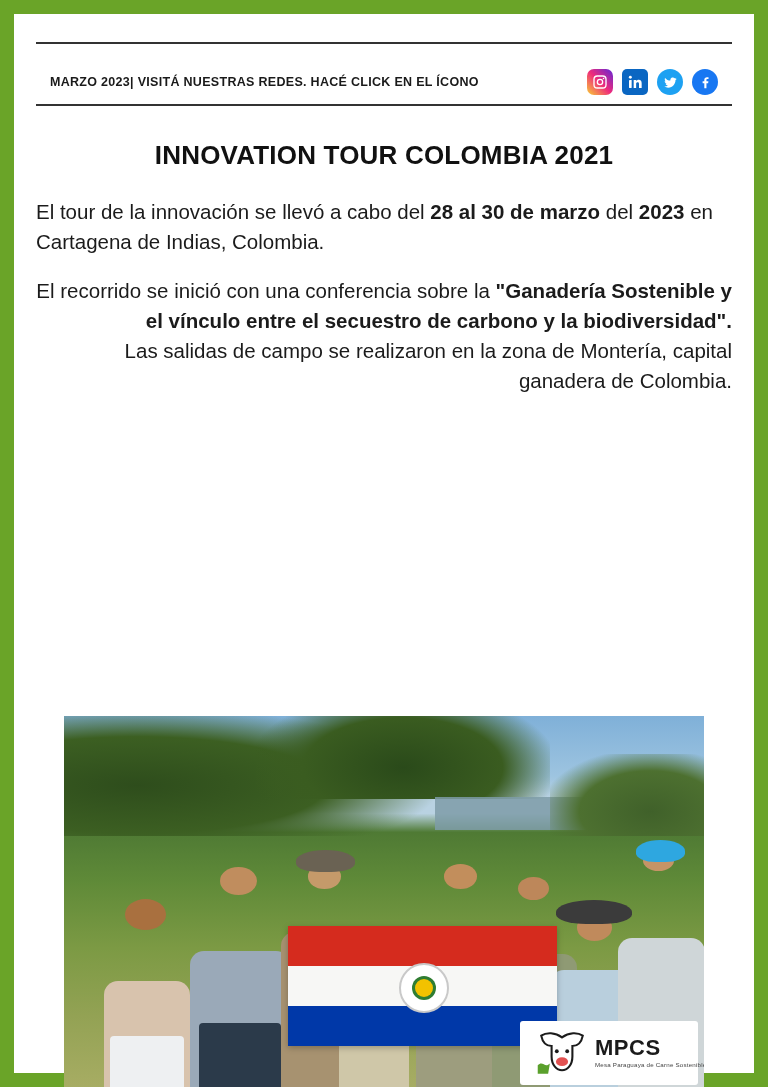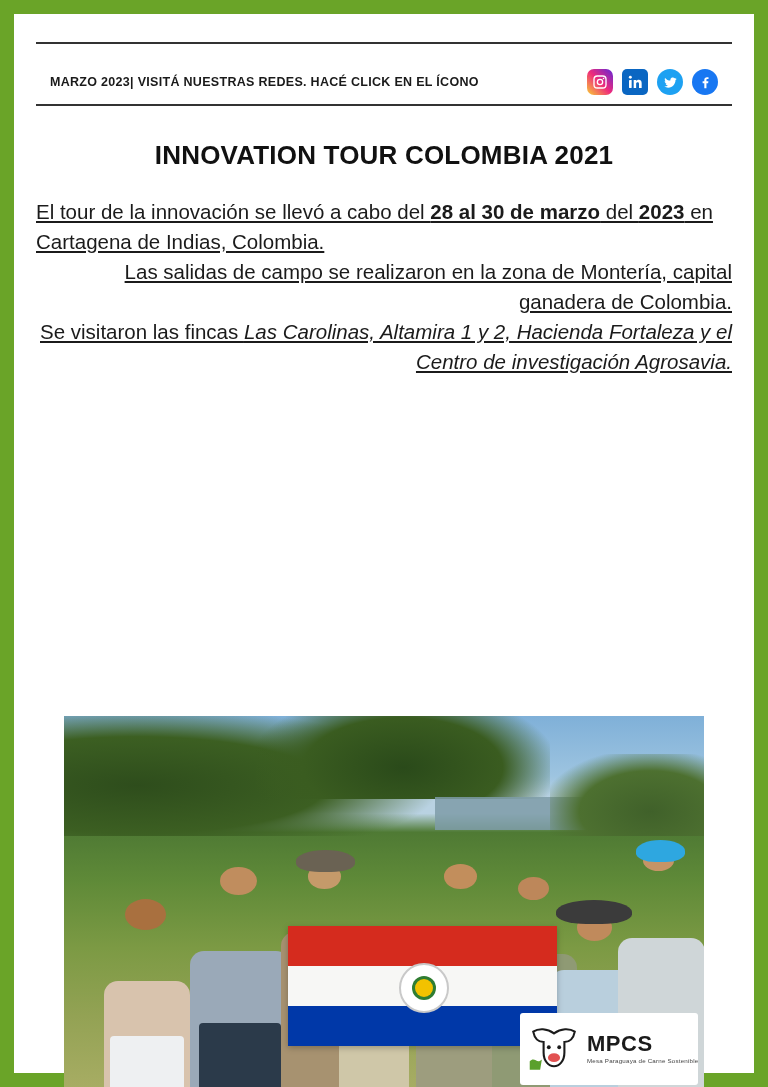--- a/index.html
+++ b/index.html
@@ -81,21 +81,20 @@
     color: #111111;
     letter-spacing: 0.2px;
   }
 
   
   .body-copy {
     margin-top: 26px;
     font-size: 20.5px;
     line-height: 1.46;
     color: #1b1b1b;
-    text-decoration: underline;
   }
   .para { margin: 0 0 0 0; }
   .para + .para { margin-top: 19px; text-align: right; }
   .just { text-align: justify; }
   b, .b { font-weight: bold; }
   i, .i { font-style: italic; }
   .tight { margin-top: 0; }
 
   
   .photo-wrap {
@@ -196,26 +195,26 @@
     width: 18px; height: 18px; border-radius: 50%;
     background: #f2c200;
     box-shadow: 0 0 0 3px #2f7d32;
   }
   
   .logo-box {
     position: absolute;
     right: 6px;
     bottom: 6px;
     width: 178px;
-    height: 72px;
+    height: 64px;
     background: #ffffff;
     border-radius: 3px;
     display: flex;
     align-items: center;
-    padding: 0 8px;
+    padding: 0 16px;
     box-sizing: border-box;
     gap: 7px;
   }
   .logo-mark {
     width: 52px; height: 46px;
     position: relative;
     flex: 0 0 auto;
   }
   .logo-text { line-height: 1; }
   .logo-title {
@@ -274,26 +273,26 @@
     </div>
 
     <h1 class="title">INNOVATION TOUR COLOMBIA 2021</h1>
 
     <div class="body-copy">
 
       <p class="para">
         <span>El tour de la innovación se llevó a cabo del </span><b>28 al 30 de marzo</b><span> del </span><b>2023</b><span> en Cartagena de Indias, Colombia.</span>
       </p>
 
+      <p class="para just">
+        <span>El recorrido se inició con una conferencia sobre la </span><b>"Ganadería Sostenible y el vínculo entre el secuestro de carbono y la biodiversidad".</b>
+      </p>
 
       <p class="para tight" style="margin-top:0">Las salidas de campo se realizaron en la zona de Montería, capital ganadera de Colombia.</p>
 
-      <p class="para tight" style="margin-top:0">
-        <span>Se visitaron las fincas </span><i>Las Carolinas, Altamira 1 y 2, Hacienda Fortaleza y el Centro de investigación Agrosavia.</i>
-      </p>
 
 
     </div>
 
     <div class="photo-wrap">
       <div class="photo">
         <div class="canopy"></div>
         <div class="canopy2"></div>
         <div class="water"></div>
         <div class="shrub-r"></div>

